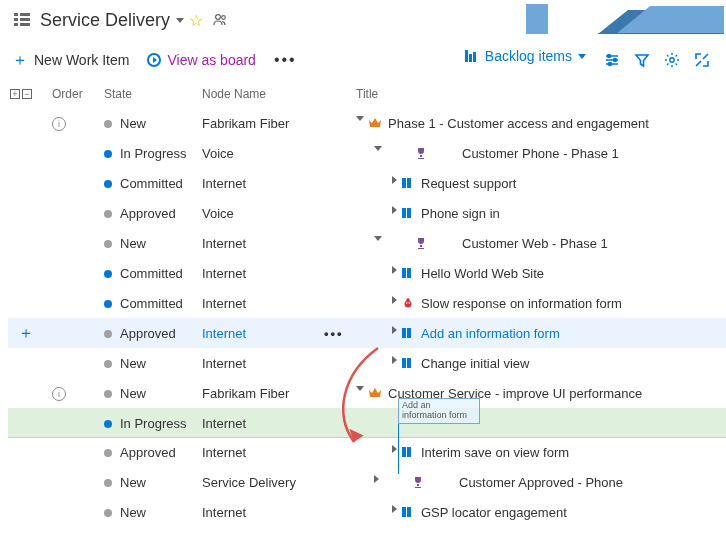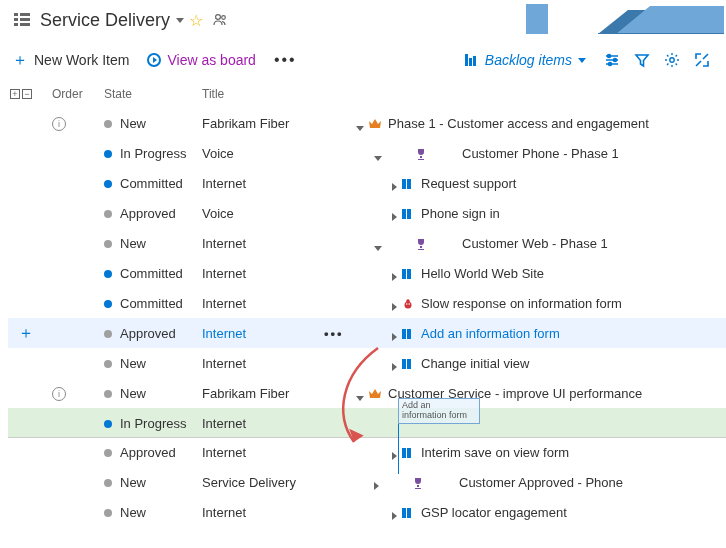--- a/index.html
+++ b/index.html
@@ -10,41 +10,41 @@
 .chevron-down { width: 0; height: 0; border-left: 4px solid transparent; border-right: 4px solid transparent; border-top: 5px solid #666; margin-left: 6px; display: inline-block; }
 .star { color: #f0b400; font-size: 16px; }
 .shim { width: 100px; height: 30px; background: #579; position: absolute; right: 130px; top: 4px; }
 .shim2 { width: 126px; height: 30px; position: absolute; right: 2px; top: 4px; }
 .shim2 svg { width: 100%; height: 100%; }
 .toolbar { display: flex; align-items: center; padding: 8px 12px; height: 40px; }
 .tb-btn { display: inline-flex; align-items: center; margin-right: 18px; color: #005a9e; cursor: pointer; font-size: 14px; }
 .tb-btn .plus { font-size: 16px; margin-right: 6px; color: #0078d4; }
 .tb-btn .board-ic { width: 14px; height: 14px; border: 2px solid #0078d4; border-radius: 50%; display: inline-flex; align-items: center; justify-content: center; margin-right: 6px; position: relative; }
 .tb-btn .board-ic::after { content: ""; width: 0; height: 0; border-left: 4px solid #0078d4; border-top: 3px solid transparent; border-bottom: 3px solid transparent; margin-left: 1px; }
-.tb-right { margin-left: auto; display: flex; align-items: center; font-style: italic; }
+.tb-right { margin-left: auto; display: flex; align-items: flex-start; }
 .tb-rlink { display: inline-flex; align-items: center; color: #0078d4; margin-right: 8px; font-size: 14px; }
 .tb-ricon { width: 24px; height: 24px; display: inline-flex; align-items: center; justify-content: center; color: #0078d4; margin-left: 6px; }
 .tb-dots { font-size: 16px; color: #333; letter-spacing: 2px; }
 .table { padding-left: 8px; }
 .thead { display: flex; color: #666; font-size: 12px; padding: 6px 0; height: 28px; align-items: center; }
 .col-expand { width: 44px; display: flex; align-items: center; padding-left: 2px; }
 .col-order { width: 52px; }
 .col-state { width: 98px; }
 .col-node { width: 154px; }
 .col-title { flex: 1; position: relative; }
 .sq { width: 10px; height: 10px; border: 1px solid #666; display: inline-flex; align-items: center; justify-content: center; font-size: 9px; line-height: 1; margin-right: 2px; }
 .row { display: flex; align-items: center; height: 30px; font-size: 13px; }
 .row.selected { background: #eaf3ff; }
 .row.green { background: #dff0dd; }
 .row-line { border-top: 1px solid #ccc; margin-top: -1px; }
 .state-dot { width: 8px; height: 8px; border-radius: 50%; display: inline-block; margin-right: 8px; }
 .dot-grey { background: #a0a0a0; }
 .dot-blue { background: #0078d4; }
 .info-ic { width: 14px; height: 14px; border: 1px solid #888; border-radius: 50%; display: inline-flex; align-items: center; justify-content: center; font-size: 9px; color: #888; }
-.title-cell { display: flex; align-items: flex-end; }
+.title-cell { display: flex; align-items: flex-start; }
 .caret { width: 0; height: 0; border-top: 4px solid transparent; border-bottom: 4px solid transparent; display: inline-block; margin-right: 4px; }
 .caret-right { border-left: 5px solid #666; }
 .caret-down { border-left: 4px solid transparent; border-right: 4px solid transparent; border-top: 5px solid #666; border-bottom: 0; }
 .wi-icon { width: 14px; height: 14px; display: inline-flex; align-items: center; justify-content: center; margin-right: 6px; font-size: 12px; }
 .crown { color: #e67e22; }
 .trophy { color: #7b4fa0; }
 .pbi { color: #0078d4; }
 .bug { color: #d13438; }
 .link { color: #0078d4; }
 .col-node .linklike { color: #0078d4; }
@@ -148,20 +148,21 @@
 </div>
 
 <div class="table">
   <div class="thead">
     <div class="col-expand">
       <span class="sq">+</span>
       <span class="sq">−</span>
     </div>
     <div class="col-order">Order</div>
     <div class="col-state">State</div>
+    <div class="col-node">Node Name</div>
     <div class="col-title">Title</div>
   </div>
   <div id="rows">
       <div class="row" style="position: relative;">
         <div class="col-expand"></div>
         <div class="col-order"><span class="info-ic">i</span></div>
         <div class="col-state"><span class="state-dot dot-grey"></span><span>New</span></div>
         <div class="col-node"><span>Fabrikam Fiber</span></div>
         <div class="col-title">
           <div class="title-cell indent-0">

